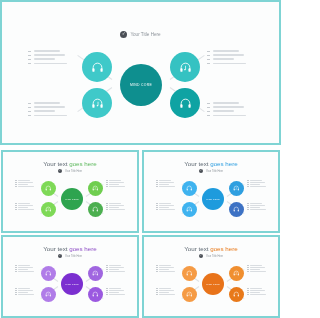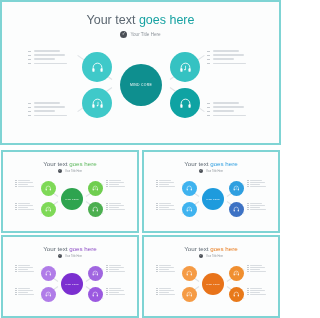--- a/index.html
+++ b/index.html
@@ -57,23 +57,20 @@
   .bullets.right .brow{}
 </style>
 </head>
 <body>
 
 <div class="page">
 
   <div class="slide hero">
     <div class="inner">
 
-      <div class="title" style="top:11px;font-size:12.5px;">
-        <span>Your text </span><span class="accent" style="color:#17a2a2;">goes here</span>
-      </div>
 
       <div class="subtitle" style="top:29px;font-size:4.6px;">
         <span class="badge" style="width:7px;height:7px;font-size:4.5px;">✓</span>
         <span class="stxt">Your Title Here</span>
       </div>
 
       <div class="diagram">
 
         <div class="conn" style="left:110px;top:77px;width:42px;height:1px;transform:rotate(-145deg);"></div>
         <div class="conn" style="left:168px;top:77px;width:42px;height:1px;transform:rotate(-35deg);"></div>

